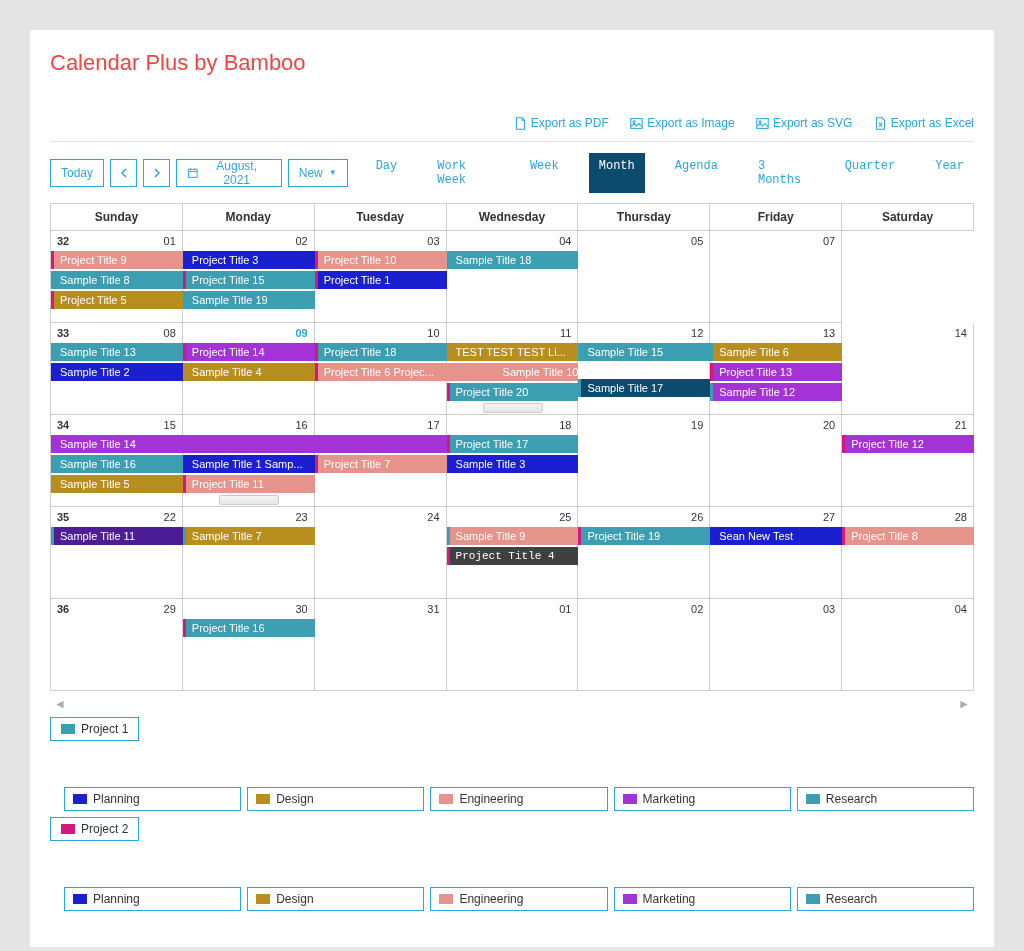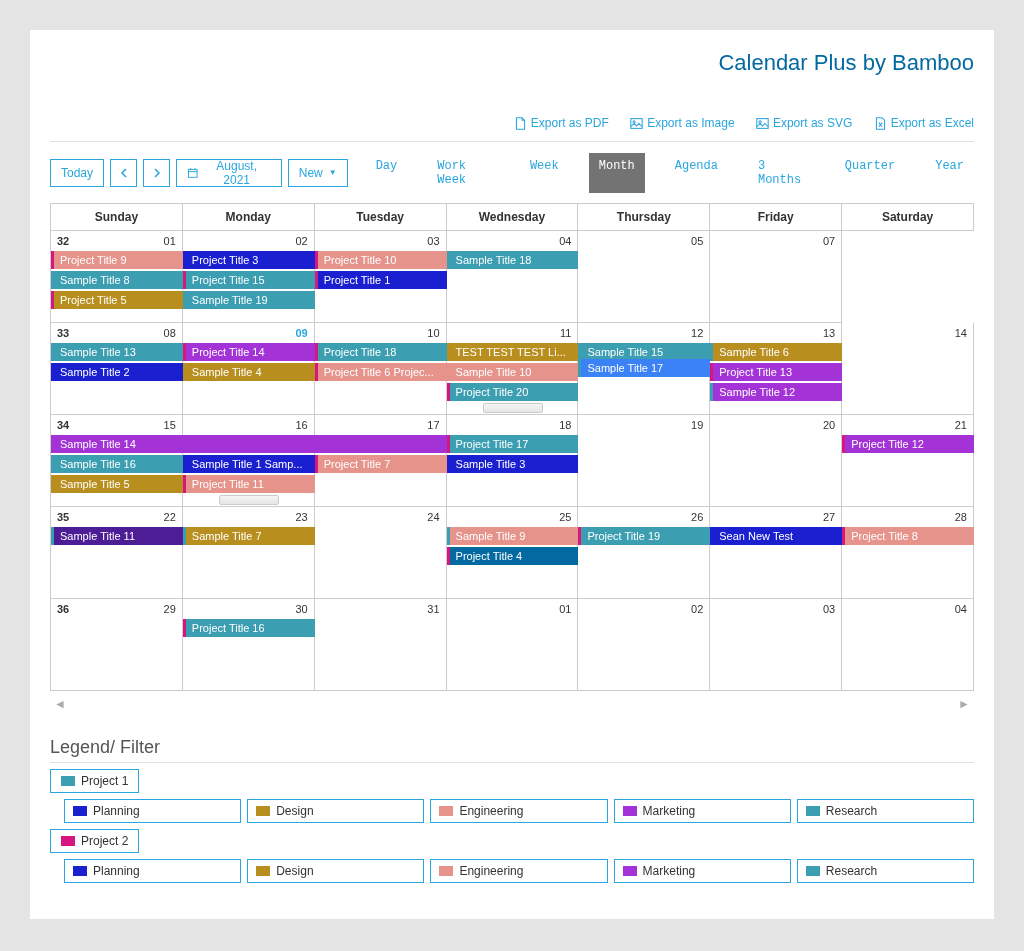--- a/index.html
+++ b/index.html
@@ -1,46 +1,46 @@
 <!DOCTYPE html>
 <html><head>
 <meta charset="utf-8">
 <style>
   * { box-sizing: border-box; margin: 0; padding: 0; }
   body { background: #e4e4e4; font-family: "Segoe UI", Arial, sans-serif; font-size: 12px; color: #333; padding: 30px; }
   .app { background: #fff; width: 964px; margin: 0 auto; padding: 20px 20px 30px 20px; }
-  .title { font-size: 22px; font-weight: 300; color: #0369a1; margin-bottom: 40px; text-align: right; }
+  .title { font-size: 22px; font-weight: 300; color: #ef4444; margin-bottom: 40px; }
   .export-bar { text-align: right; border-bottom: 1px solid #e0e0e0; padding-bottom: 8px; margin-bottom: 11px; }
   .export-link { display: inline-flex; align-items: center; gap: 4px; color: #29a6de; margin-left: 18px; cursor: pointer; }
   .export-link svg { width: 13px; height: 13px; }
   .toolbar { display: flex; align-items: center; gap: 6px; margin-bottom: 10px; }
   .btn { border: 1px solid #29a6de; background: #fff; color: #29a6de; height: 28px; padding: 0 10px; display: inline-flex; align-items: center; gap: 4px; cursor: pointer; font-size: 12px; }
   .btn.icon-only { padding: 0; width: 28px; justify-content: center; }
   .btn.new { margin-left: auto; }
   .view-tabs { display: flex; gap: 20px; margin-left: 12px; font-family: Liberation Mono, monospace; }
   .view-tab { padding: 6px 10px; color: #29a6de; cursor: pointer; }
-  .view-tab.active { background: #737373; color: #fff; }
+  .view-tab.active { background: #0c4a6e; color: #fff; }
   .calendar { border: 1px solid #ccc; border-right: none; border-bottom: none; width: 100%; }
   .cal-header { display: grid; grid-template-columns: repeat(7, 1fr); }
   .cal-header div { border: 1px solid #ccc; border-top: none; border-left: none; text-align: center; font-weight: 600; padding: 6px 0; color: #333; background: #fff; }
   .cal-body { }
   .cal-row { display: grid; grid-template-columns: repeat(7, 1fr); position: relative; height: 92px; }
   .cal-cell { border: 1px solid #ccc; border-top: none; border-left: none; position: relative; }
   .daynum { position: absolute; top: 4px; right: 6px; font-size: 11px; color: #333; }
   .weeknum { position: absolute; top: 4px; left: 6px; font-size: 11px; color: #333; font-weight: bold; }
   .today .daynum { color: #29a6de; font-weight: bold; }
   .row-events { position: absolute; top: 20px; left: 0; right: 0; pointer-events: auto; }
   .ev { position: absolute; height: 18px; line-height: 18px; font-size: 11px; color: #fff; padding-left: 6px; white-space: nowrap; overflow: hidden; text-overflow: ellipsis; border-left: 3px solid rgba(0,0,0,0.2); cursor: pointer; }
   .more-handle { position: absolute; left: 50%; transform: translateX(-50%); width: 60px; height: 10px; background: linear-gradient(#f5f5f5, #e5e5e5); border: 1px solid #ccc; border-radius: 2px; cursor: pointer; }
   .scroll-row { display: flex; justify-content: space-between; padding: 6px 4px; color: #aaa; }
   .legend-title { font-size: 18px; font-weight: 300; color: #555; margin: 20px 0 6px 0; border-bottom: 1px solid #e0e0e0; padding-bottom: 4px; }
   .legend-group { margin-bottom: 6px; }
   .legend-head { display: inline-flex; align-items: center; gap: 6px; border: 1px solid #29a6de; padding: 4px 10px; margin-bottom: 6px; cursor: pointer; }
   .swatch { width: 14px; height: 10px; display: inline-block; }
-  .legend-cats { display: flex; gap: 6px; margin-left: 14px; }
+  .legend-cats { display: flex; gap: 6px; margin-left: 14px; margin-top: 40px; }
   .legend-cat { flex: 1; border: 1px solid #29a6de; padding: 4px 8px; display: flex; align-items: center; gap: 6px; cursor: pointer; }
   .tri { font-size: 8px; color: #29a6de; margin-left: 2px; }
 </style>
 </head>
 <body>
 
 <div class="app">
   <div class="title">Calendar Plus by Bamboo</div>
 
   <div class="export-bar">
@@ -182,22 +182,22 @@
           <div class="row-events">
             <div class="ev" style="background: rgb(59, 158, 177); border-left-color: rgb(59, 158, 177); left: 0%; width: 14.2857%; top: 0px;">Sample Title 13</div>
             <div class="ev" style="background: rgb(163, 51, 214); border-left-color: rgb(214, 23, 126); left: 14.2857%; width: 14.2857%; top: 0px;">Project Title 14</div>
             <div class="ev" style="background: rgb(59, 158, 177); border-left-color: rgb(214, 23, 126); left: 28.5714%; width: 14.2857%; top: 0px;">Project Title 18</div>
             <div class="ev" style="background: rgb(184, 142, 31); border-left-color: rgb(184, 142, 31); left: 42.8571%; width: 14.2857%; top: 0px;">TEST TEST TEST Li...</div>
             <div class="ev" style="background: rgb(59, 158, 177); border-left-color: rgb(59, 158, 177); left: 57.1429%; width: 14.2857%; top: 0px;">Sample Title 15</div>
             <div class="ev" style="background: rgb(184, 142, 31); border-left-color: rgb(59, 158, 177); left: 71.4286%; width: 14.2857%; top: 0px;">Sample Title 6</div>
             <div class="ev" style="background: rgb(26, 31, 208); border-left-color: rgb(26, 31, 208); left: 0%; width: 14.2857%; top: 20px;">Sample Title 2</div>
             <div class="ev" style="background: rgb(184, 142, 31); border-left-color: rgb(184, 142, 31); left: 14.2857%; width: 14.2857%; top: 20px;">Sample Title 4</div>
             <div class="ev" style="background: rgb(229, 147, 139); border-left-color: rgb(214, 23, 126); left: 28.5714%; width: 14.2857%; top: 20px;">Project Title 6 Projec...</div>
-            <div class="ev" style="background: rgb(229, 147, 139); border-left-color: rgb(229, 147, 139); left: 42.8571%; width: 14.2857%; top: 20px;">Sample Title 10</div>
-            <div class="ev" style="background: #3b82f6; border-left-color: rgb(59, 158, 177); left: 57.1429%; width: 14.2857%; top: 16px;">Sample Title 17</div>
+            <div class="ev" style="background: rgb(229, 147, 139); border-left-color: rgb(229, 147, 139); left: 42.8571%; width: 14.2857%; top: 20px; text-align: right;">Sample Title 10</div>
+            <div class="ev" style="background: #0c4a6e; border-left-color: rgb(59, 158, 177); left: 57.1429%; width: 14.2857%; top: 36px;">Sample Title 17</div>
             <div class="ev" style="background: rgb(163, 51, 214); border-left-color: rgb(214, 23, 126); left: 71.4286%; width: 14.2857%; top: 20px;">Project Title 13</div>
             <div class="ev" style="background: rgb(59, 158, 177); border-left-color: rgb(214, 23, 126); left: 42.8571%; width: 14.2857%; top: 40px;">Project Title 20</div>
             <div class="ev" style="background: rgb(163, 51, 214); border-left-color: rgb(59, 158, 177); left: 71.4286%; width: 14.2857%; top: 40px;">Sample Title 12</div>
             <div class="more-handle" style="left: 50%; top: 60px;"></div>
           </div>
         </div>
         <div class="cal-row">
           <div class="cal-cell">
             <div class="daynum">15</div>
             <div class="weeknum">34</div>
@@ -256,21 +256,21 @@
           <div class="cal-cell">
             <div class="daynum">28</div>
           </div>
           <div class="row-events">
             <div class="ev" style="background: #4c1d95; border-left-color: rgb(59, 158, 177); left: 0%; width: 14.2857%; top: 0px;">Sample Title 11</div>
             <div class="ev" style="background: rgb(184, 142, 31); border-left-color: rgb(59, 158, 177); left: 14.2857%; width: 14.2857%; top: 0px;">Sample Title 7</div>
             <div class="ev" style="background: rgb(229, 147, 139); border-left-color: rgb(59, 158, 177); left: 42.8571%; width: 14.2857%; top: 0px;">Sample Title 9</div>
             <div class="ev" style="background: rgb(59, 158, 177); border-left-color: rgb(214, 23, 126); left: 57.1429%; width: 14.2857%; top: 0px;">Project Title 19</div>
             <div class="ev" style="background: rgb(26, 31, 208); border-left-color: rgb(26, 31, 208); left: 71.4286%; width: 14.2857%; top: 0px;">Sean New Test</div>
             <div class="ev" style="background: rgb(229, 147, 139); border-left-color: rgb(214, 23, 126); left: 85.7143%; width: 14.2857%; top: 0px;">Project Title 8</div>
-            <div class="ev" style="background: #0369a1; border-left-color: rgb(214, 23, 126); left: 42.8571%; width: 14.2857%; top: 20px;">Project Title 4</div>
+            <div class="ev" style="background: #404040; border-left-color: rgb(214, 23, 126); left: 42.8571%; width: 14.2857%; top: 20px; font-family: Liberation Mono, monospace;">Project Title 4</div>
           </div>
         </div>
         <div class="cal-row">
           <div class="cal-cell">
             <div class="daynum">29</div>
             <div class="weeknum">36</div>
           </div>
           <div class="cal-cell">
             <div class="daynum">30</div>
           </div>
@@ -294,21 +294,20 @@
           </div>
         </div>
       </div>
   </div>
 
   <div class="scroll-row">
     <span>◄</span>
     <span>►</span>
   </div>
 
-  <div class="legend-title">Legend/ Filter</div>
   <div id="legend">
       <div class="legend-group"><div class="legend-head">
           <span class="swatch" style="background: rgb(59, 158, 177);"></span>
           <span>Project 1</span>
         </div><div class="legend-cats">
           <div class="legend-cat">
             <span class="swatch" style="background: rgb(26, 31, 208);"></span>
             <span>Planning</span>
           </div>
           <div class="legend-cat">

